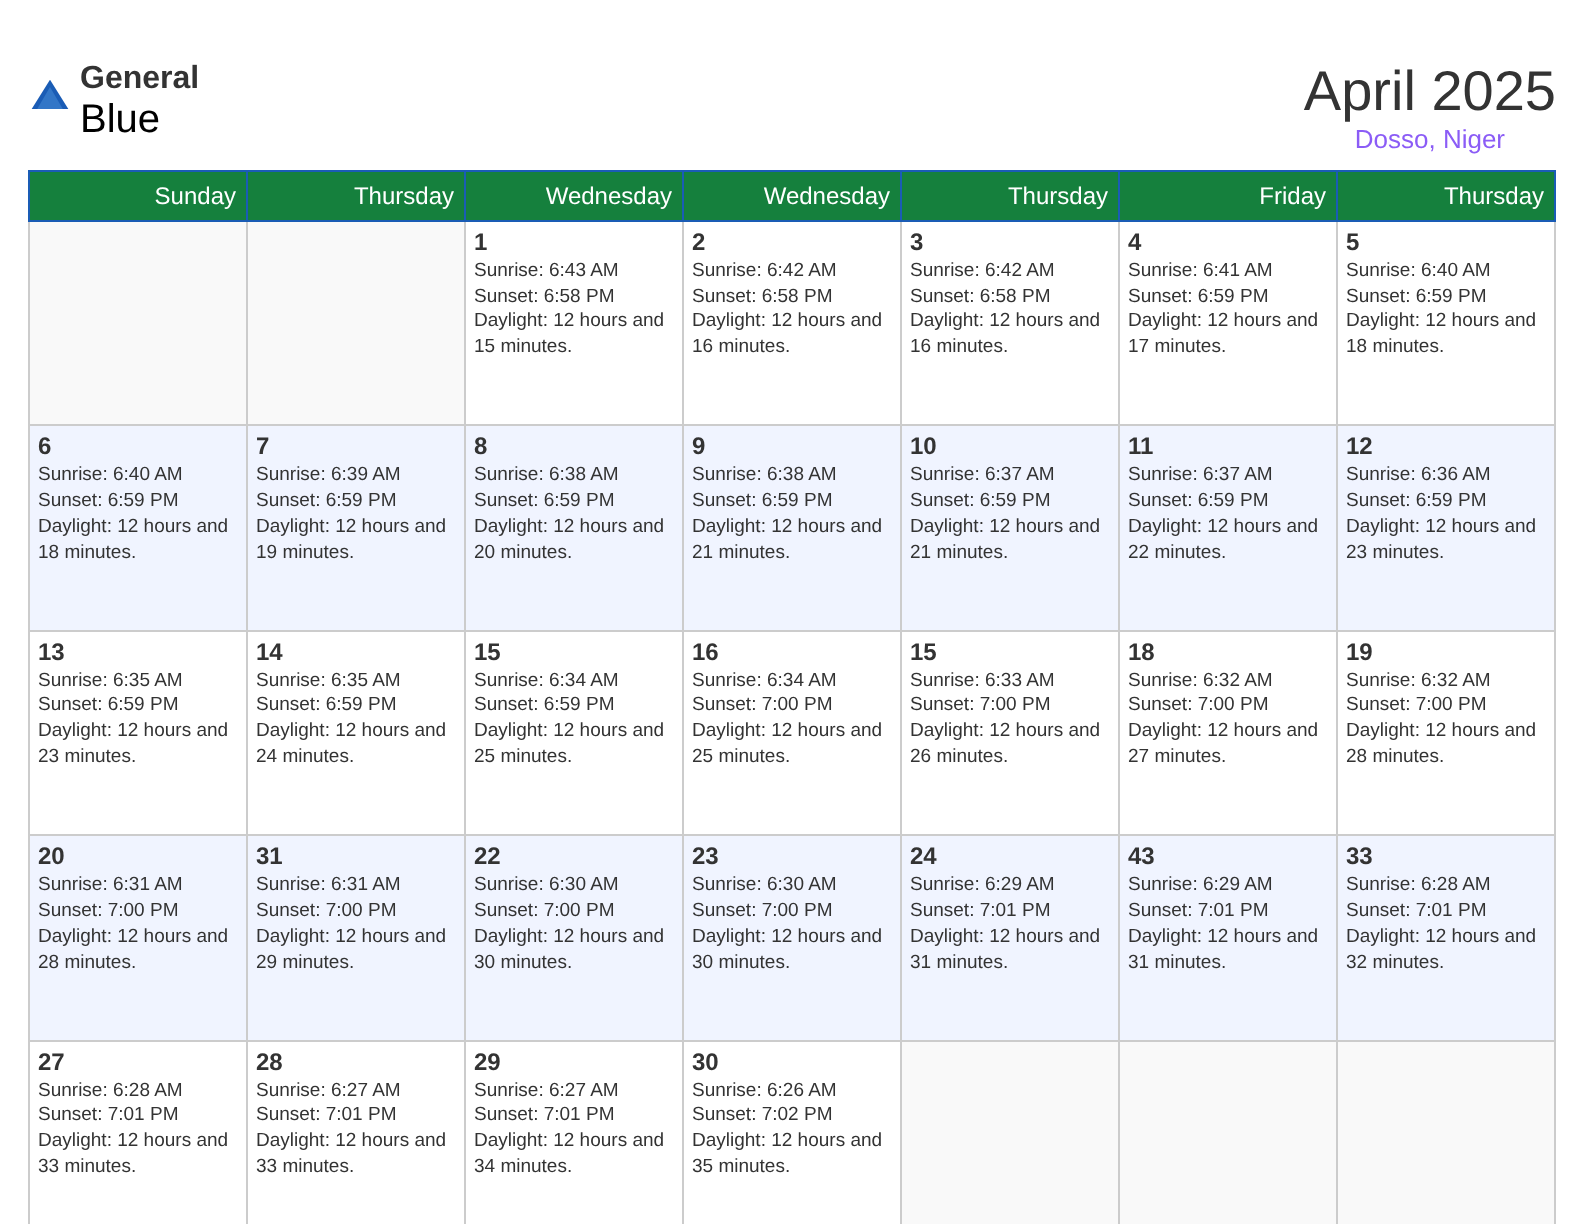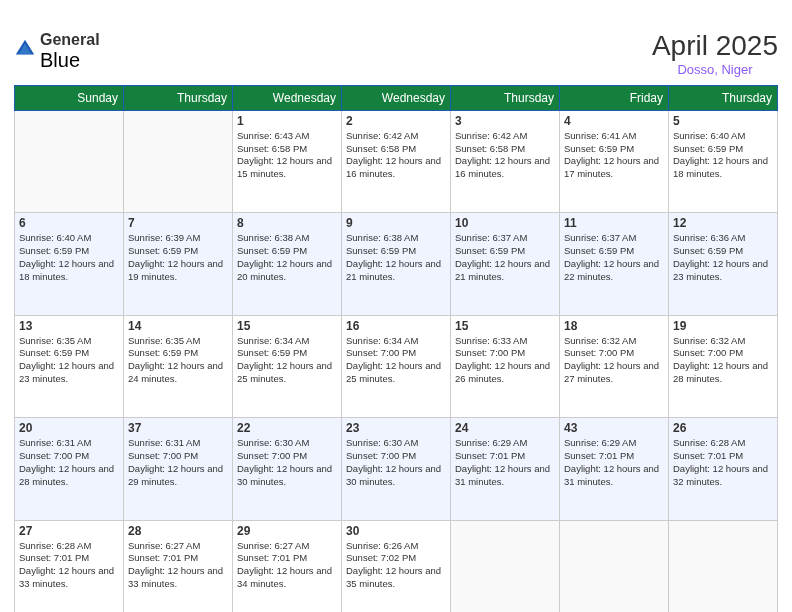--- a/index.html
+++ b/index.html
@@ -219,41 +219,41 @@
             <div class="day-num">19</div>
             <div class="day-info">Sunrise: 6:32 AM<br>Sunset: 7:00 PM<br>Daylight: 12 hours and 28 minutes.</div>
           </td>
         </tr>
         <tr class="row-alt">
           <td>
             <div class="day-num">20</div>
             <div class="day-info">Sunrise: 6:31 AM<br>Sunset: 7:00 PM<br>Daylight: 12 hours and 28 minutes.</div>
           </td>
           <td>
-            <div class="day-num">37</div>
+            <div class="day-num">31</div>
             <div class="day-info">Sunrise: 6:31 AM<br>Sunset: 7:00 PM<br>Daylight: 12 hours and 29 minutes.</div>
           </td>
           <td>
             <div class="day-num">22</div>
             <div class="day-info">Sunrise: 6:30 AM<br>Sunset: 7:00 PM<br>Daylight: 12 hours and 30 minutes.</div>
           </td>
           <td>
             <div class="day-num">23</div>
             <div class="day-info">Sunrise: 6:30 AM<br>Sunset: 7:00 PM<br>Daylight: 12 hours and 30 minutes.</div>
           </td>
           <td>
             <div class="day-num">24</div>
             <div class="day-info">Sunrise: 6:29 AM<br>Sunset: 7:01 PM<br>Daylight: 12 hours and 31 minutes.</div>
           </td>
           <td>
             <div class="day-num">43</div>
             <div class="day-info">Sunrise: 6:29 AM<br>Sunset: 7:01 PM<br>Daylight: 12 hours and 31 minutes.</div>
           </td>
           <td>
-            <div class="day-num">26</div>
+            <div class="day-num">33</div>
             <div class="day-info">Sunrise: 6:28 AM<br>Sunset: 7:01 PM<br>Daylight: 12 hours and 32 minutes.</div>
           </td>
         </tr>
         <tr>
           <td>
             <div class="day-num">27</div>
             <div class="day-info">Sunrise: 6:28 AM<br>Sunset: 7:01 PM<br>Daylight: 12 hours and 33 minutes.</div>
           </td>
           <td>
             <div class="day-num">28</div>

